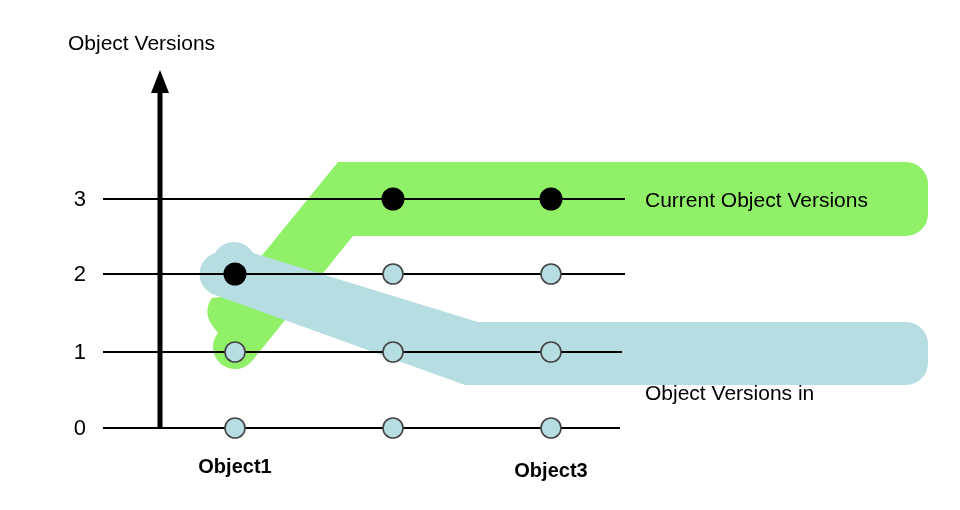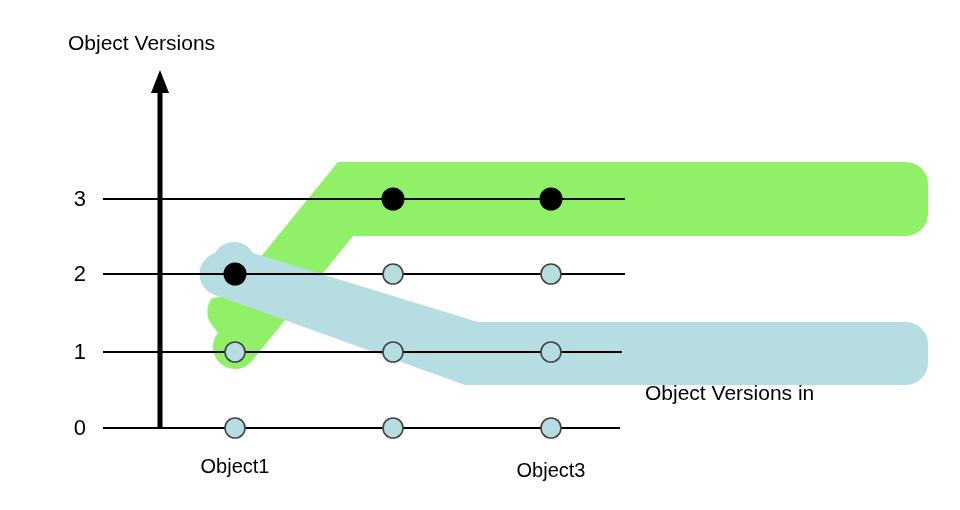--- a/index.html
+++ b/index.html
@@ -41,20 +41,21 @@
   }
   .ytick {
     font-size: 22px;
     width: 26px;
     text-align: right;
   }
   .xtick {
     font-size: 20px;
     text-align: center;
     width: 160px;
+    font-weight: bold;
   }
   .band-label {
     font-size: 21px;
     line-height: 27px;
   }
   #legend-current-label {
     left: 645px;
     top: 186px;
   }
   #legend-cl-label {
@@ -113,18 +114,19 @@
   <div class="lbl" id="axis-title">Object Versions</div>
 
   <div class="lbl ytick" style="left:60px; top:188px;">3</div>
   <div class="lbl ytick" style="left:60px; top:263px;">2</div>
   <div class="lbl ytick" style="left:60px; top:341px;">1</div>
   <div class="lbl ytick" style="left:60px; top:417px;">0</div>
 
   <div class="lbl xtick" style="left:155px; top:456px;">Object1</div>
   <div class="lbl xtick" style="left:471px; top:460px;">Object3</div>
 
+  <div class="lbl band-label" id="legend-current-label">Current Object Versions</div>
 
   <div class="lbl band-label" id="legend-cl-label">
     <div>Object Versions in</div>
   </div>
 
 </div>
 
 </body></html>

